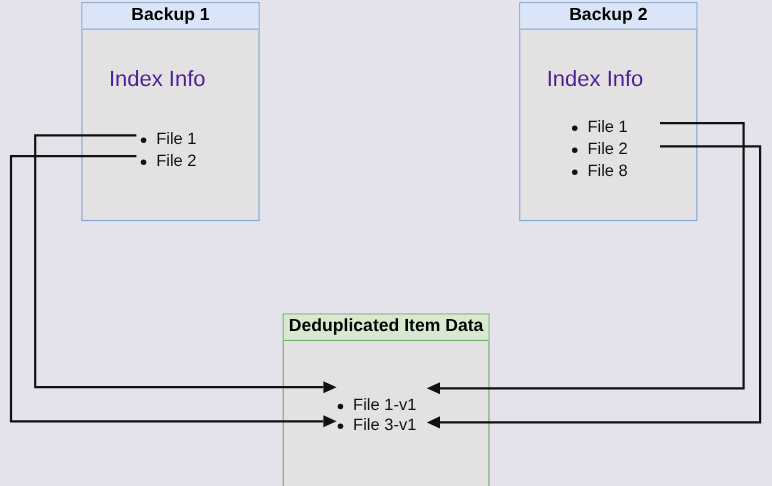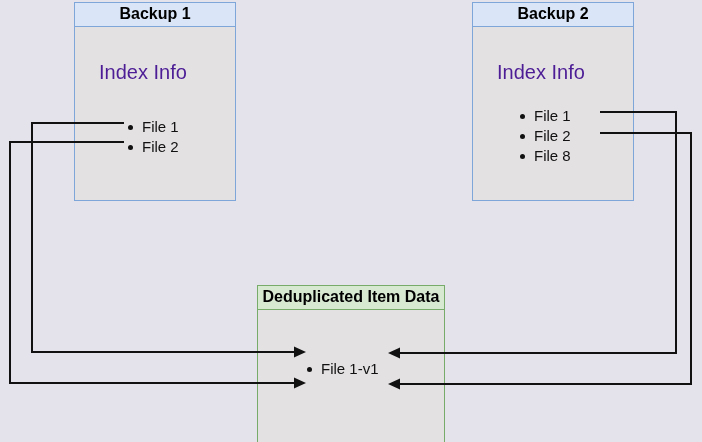--- a/index.html
+++ b/index.html
@@ -130,20 +130,21 @@
         <li>File 8</li>
       </ul>
     </div>
   </div>
 
   <div class="node green" style="left:257px; top:285px; width:188px; height:162px;">
     <div class="node-header">Deduplicated Item Data</div>
     <div class="node-body">
       <ul class="bullets wide" style="left:46px; top:50px;">
         <li>File 1-v1</li>
+        <li>File 3-v1</li>
       </ul>
     </div>
   </div>
 
   <svg id="wires" viewBox="0 0 702 442">
 
     <g>
       <path d="M 124 123 L 32 123 L 32 352 L 294 352"></path>
       <polygon points="294,346.5 306,352 294,357.5"></polygon>
     </g>

